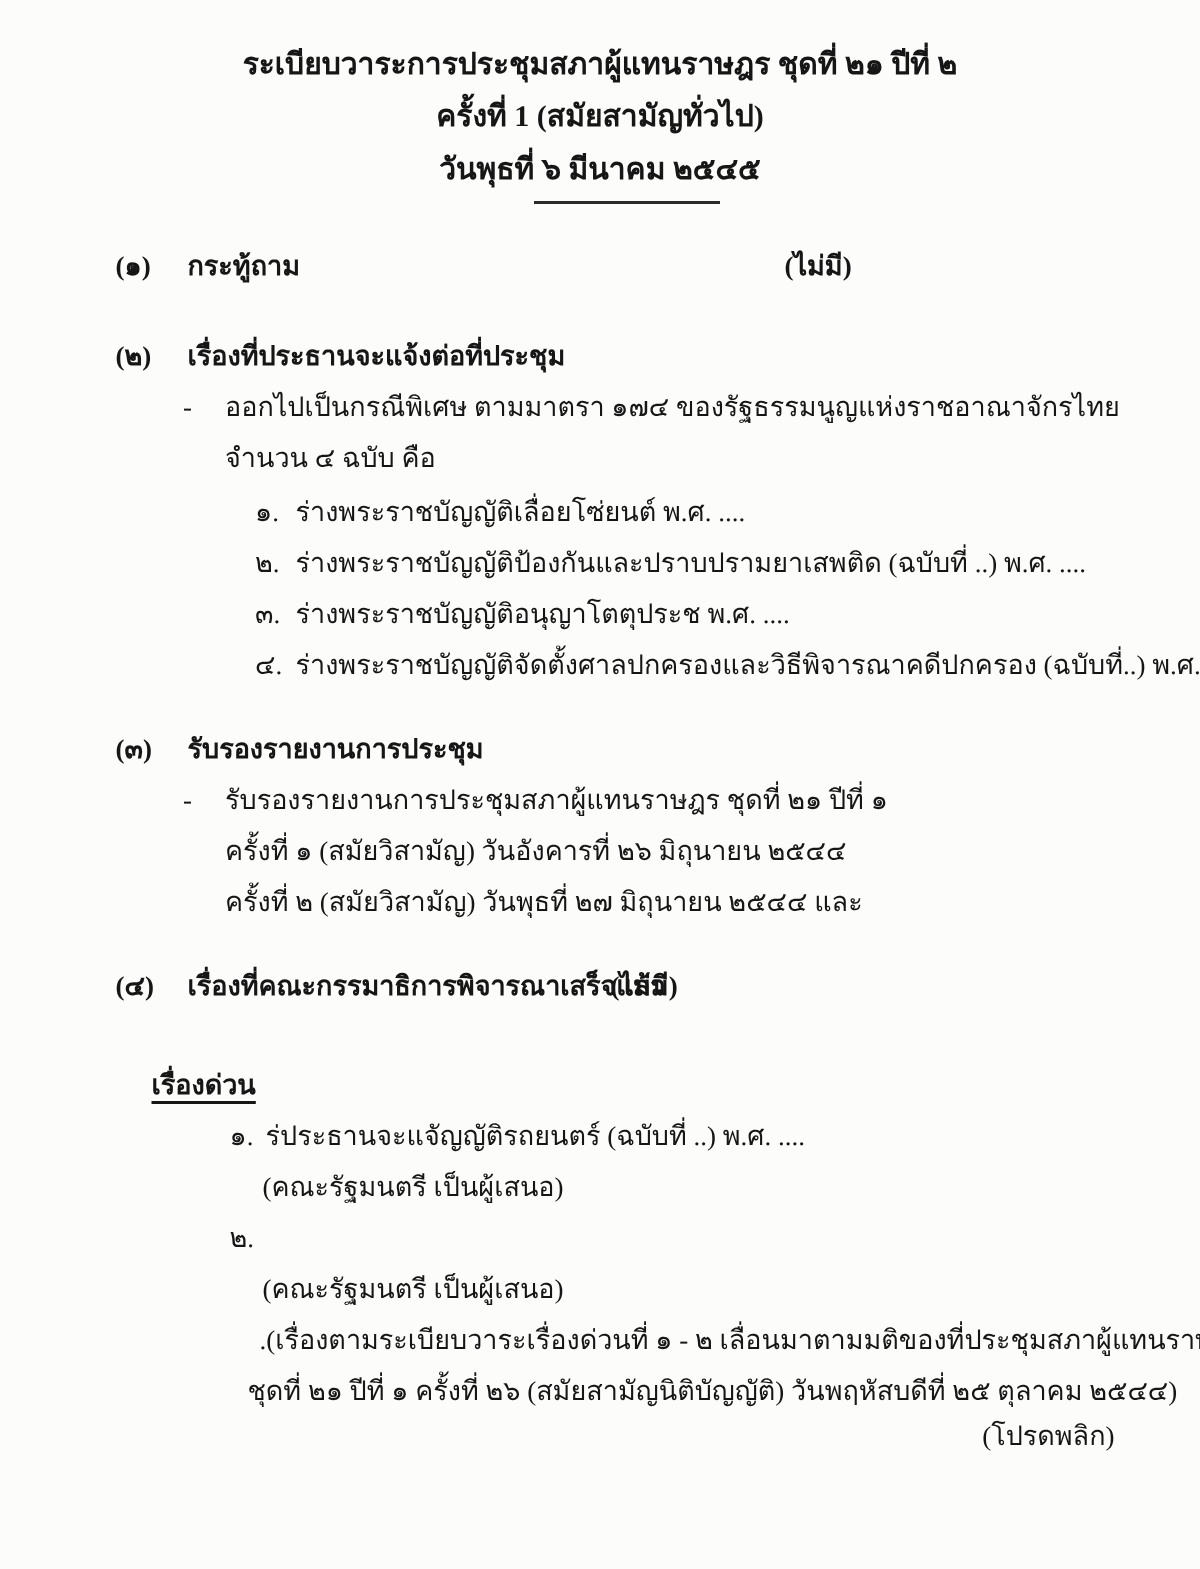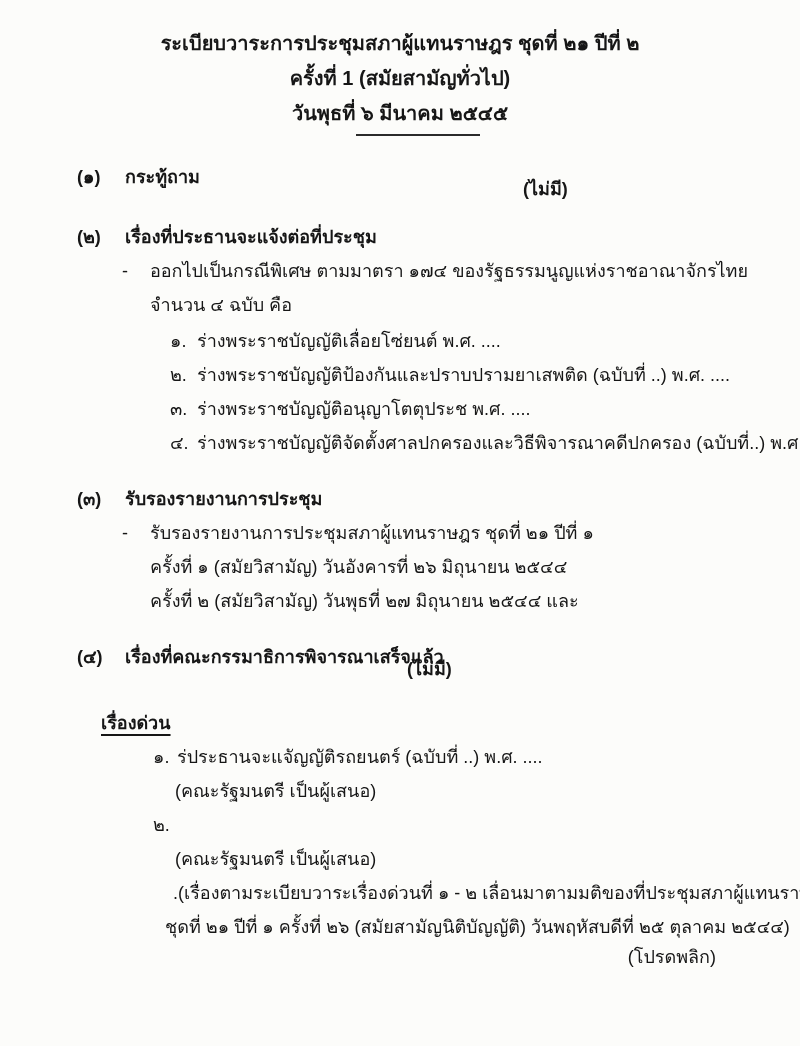--- a/index.html
+++ b/index.html
@@ -4,21 +4,21 @@
 <style>
   * { box-sizing: border-box; }
   html, body { margin: 0; padding: 0; background: #e9e9e7; }
   .page {
     position: relative;
     width: 800px;
     height: 1046px;
     margin: 0 auto;
     background: #fcfcfa;
     color: #161616;
-    font-family: Liberation Sans, sans-serif;
+    font-family: Liberation Serif, serif;
     font-size: 18px;
     line-height: 34px;
     overflow: hidden;
   }
   .title-block {
     padding-top: 26px;
     text-align: center;
     font-weight: bold;
     font-size: 20px;
     line-height: 35px;
@@ -26,21 +26,21 @@
   .rule {
     width: 124px;
     height: 2px;
     background: #2b2b2b;
     margin: 3px 0 0 356px;
   }
   .content { padding: 0 20px 0 77px; }
 
   .agenda-row { position: relative; display: flex; font-weight: bold; white-space: nowrap; }
   .agenda-row .num { width: 48px; flex: 0 0 48px; }
-  .status { position: absolute; top: 12px; }
+  .status { position: absolute; top: 0; }
   .st1 { left: 446px; }
   .st4 { left: 330px; }
 
   .mt-r1 { margin-top: 24px; }
   .mt-r2 { margin-top: 26px; }
   .mt-r3 { margin-top: 22px; }
   .mt-r4 { margin-top: 22px; }
   .mt-urgent { margin-top: 32px; }
 
   .dash-block { display: flex; margin-left: 45px; white-space: nowrap; }
@@ -60,21 +60,21 @@
   }
   .urgent-item { margin-top: 0; }
   .urgent-line { display: flex; margin-left: 76px; white-space: nowrap; }
   .urgent-line .u-num { width: 24px; flex: 0 0 24px; }
   .proposer { margin-left: 98px; white-space: nowrap; }
   .note-line-1 { margin-left: 96px; white-space: nowrap; }
   .note-line-2 { margin-left: 88px; white-space: nowrap; }
 
   .footer-line {
     margin-top: -3px;
-    padding-right: 84px;
+    padding-right: 57px;
     text-align: right;
     line-height: 32px;
     white-space: nowrap;
   }
 </style>
 </head>
 <body>
 
 <div class="page">
 

